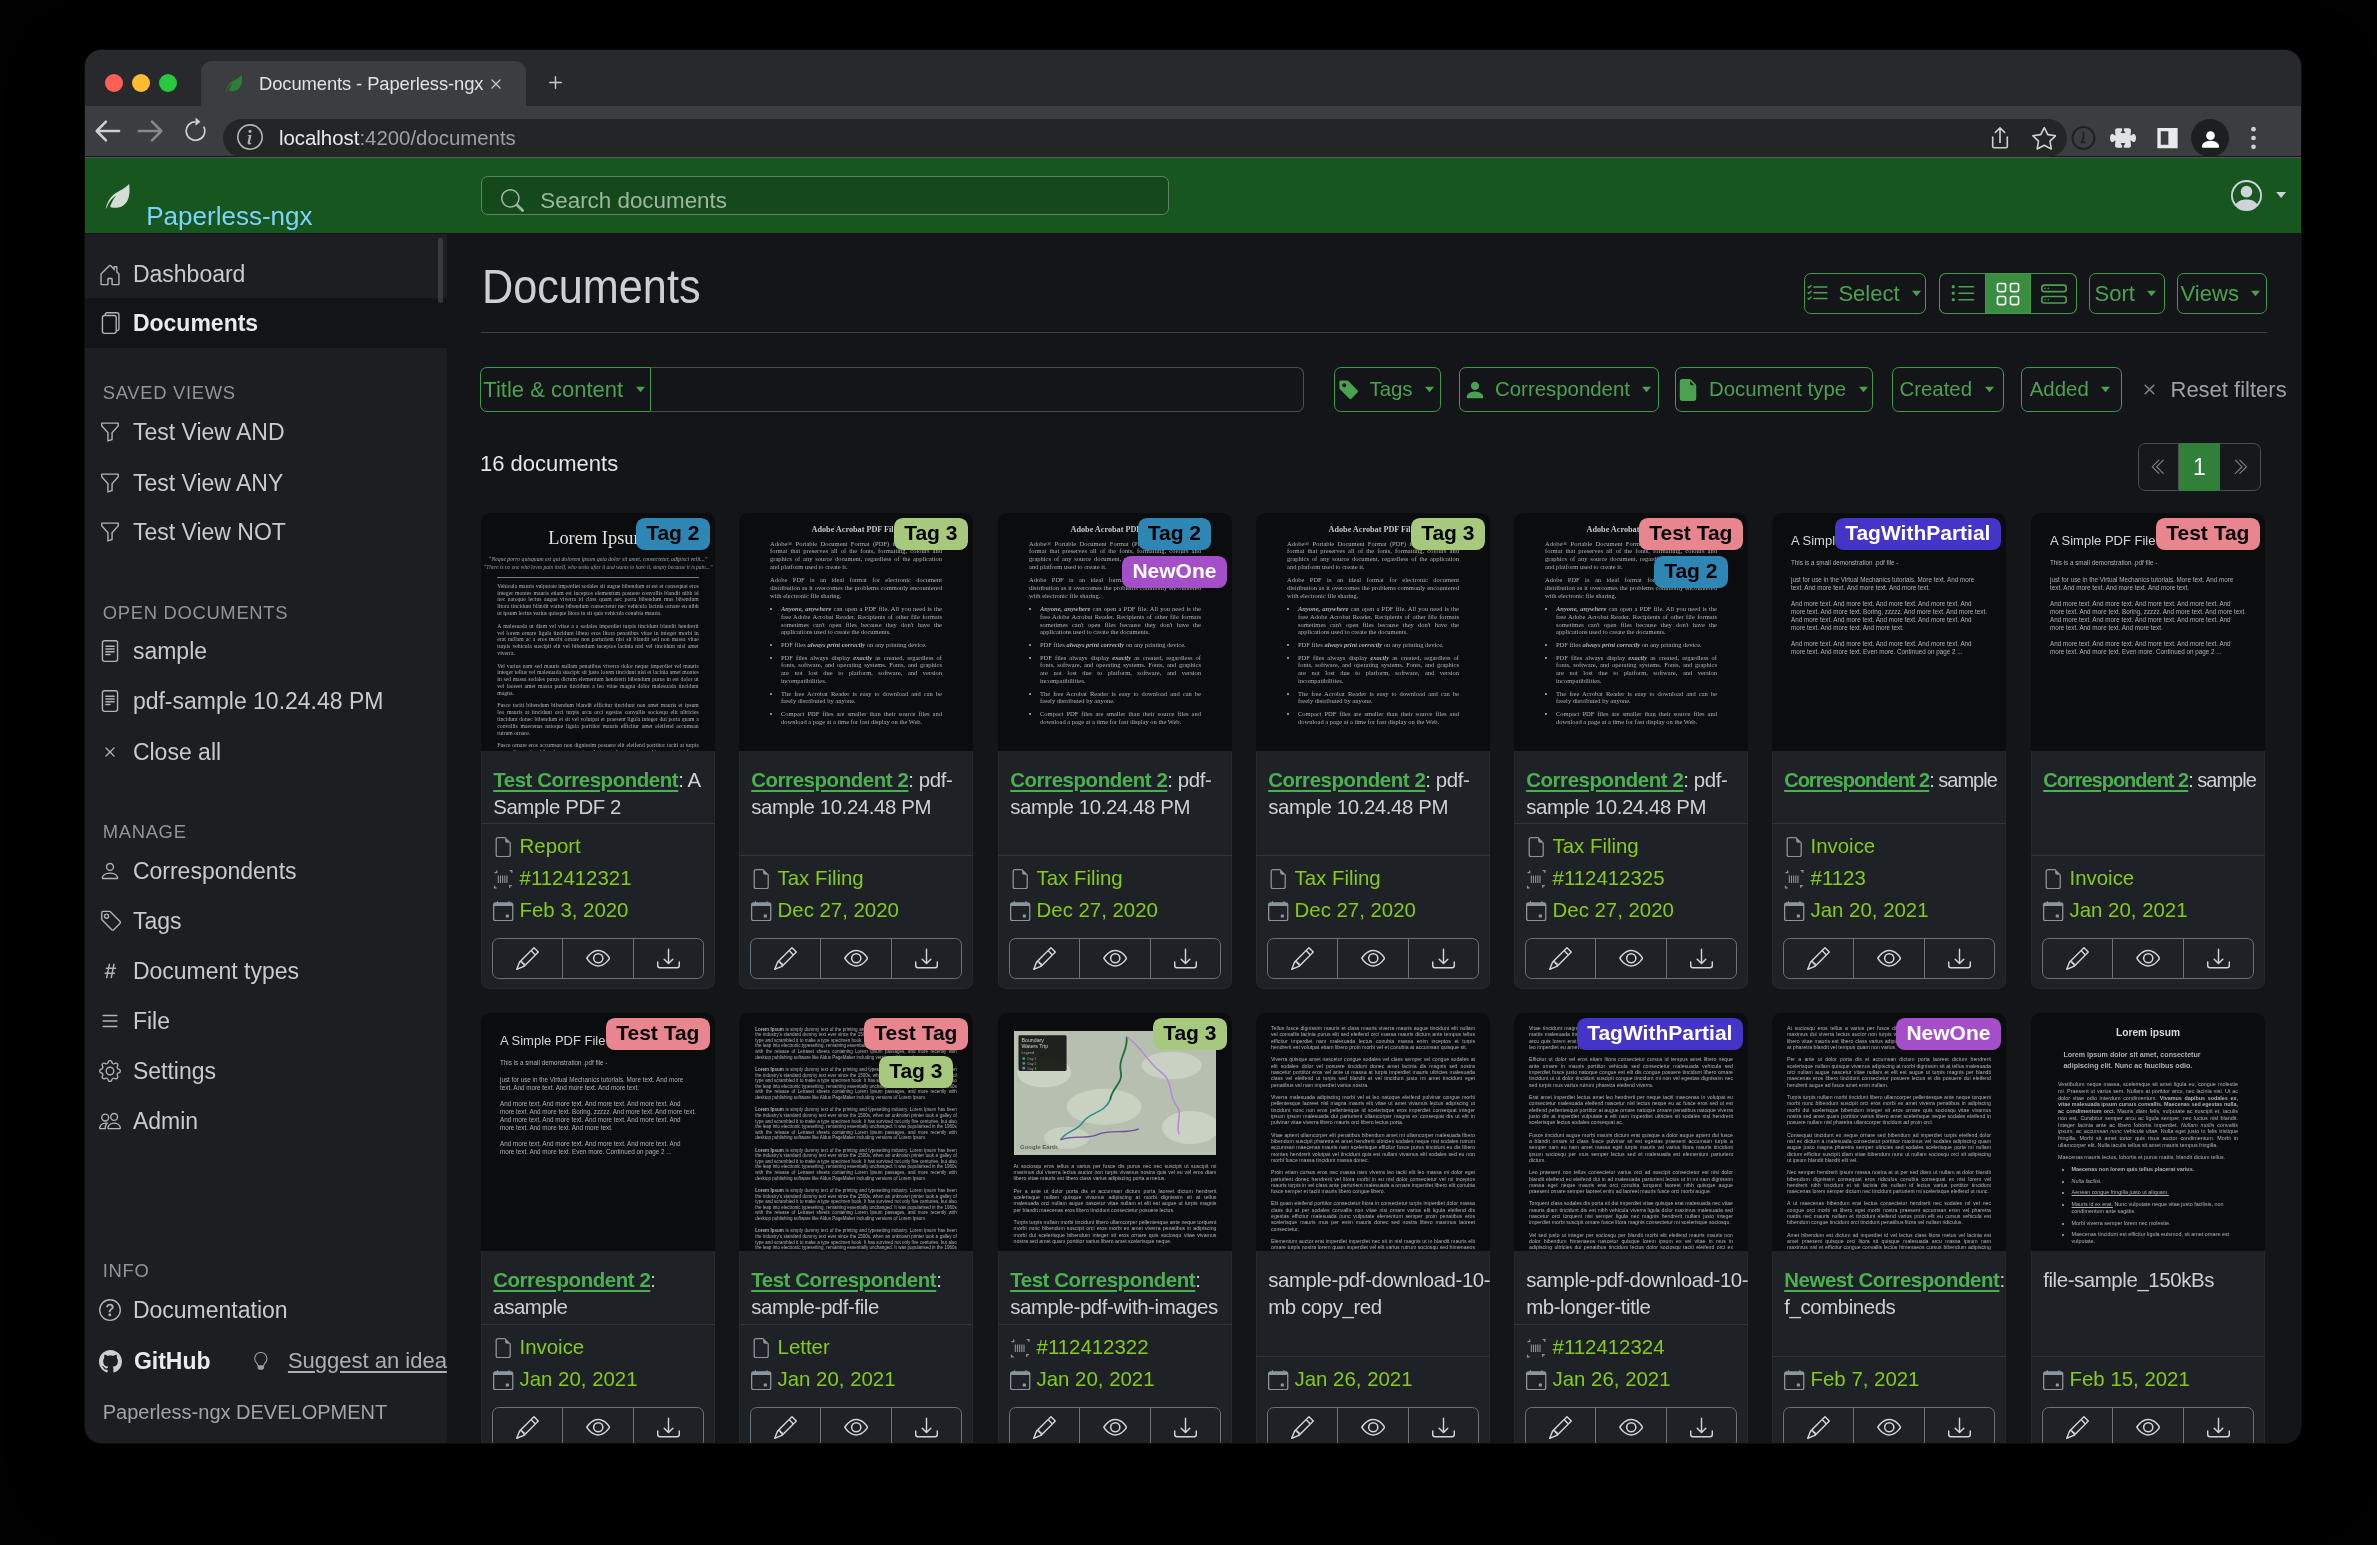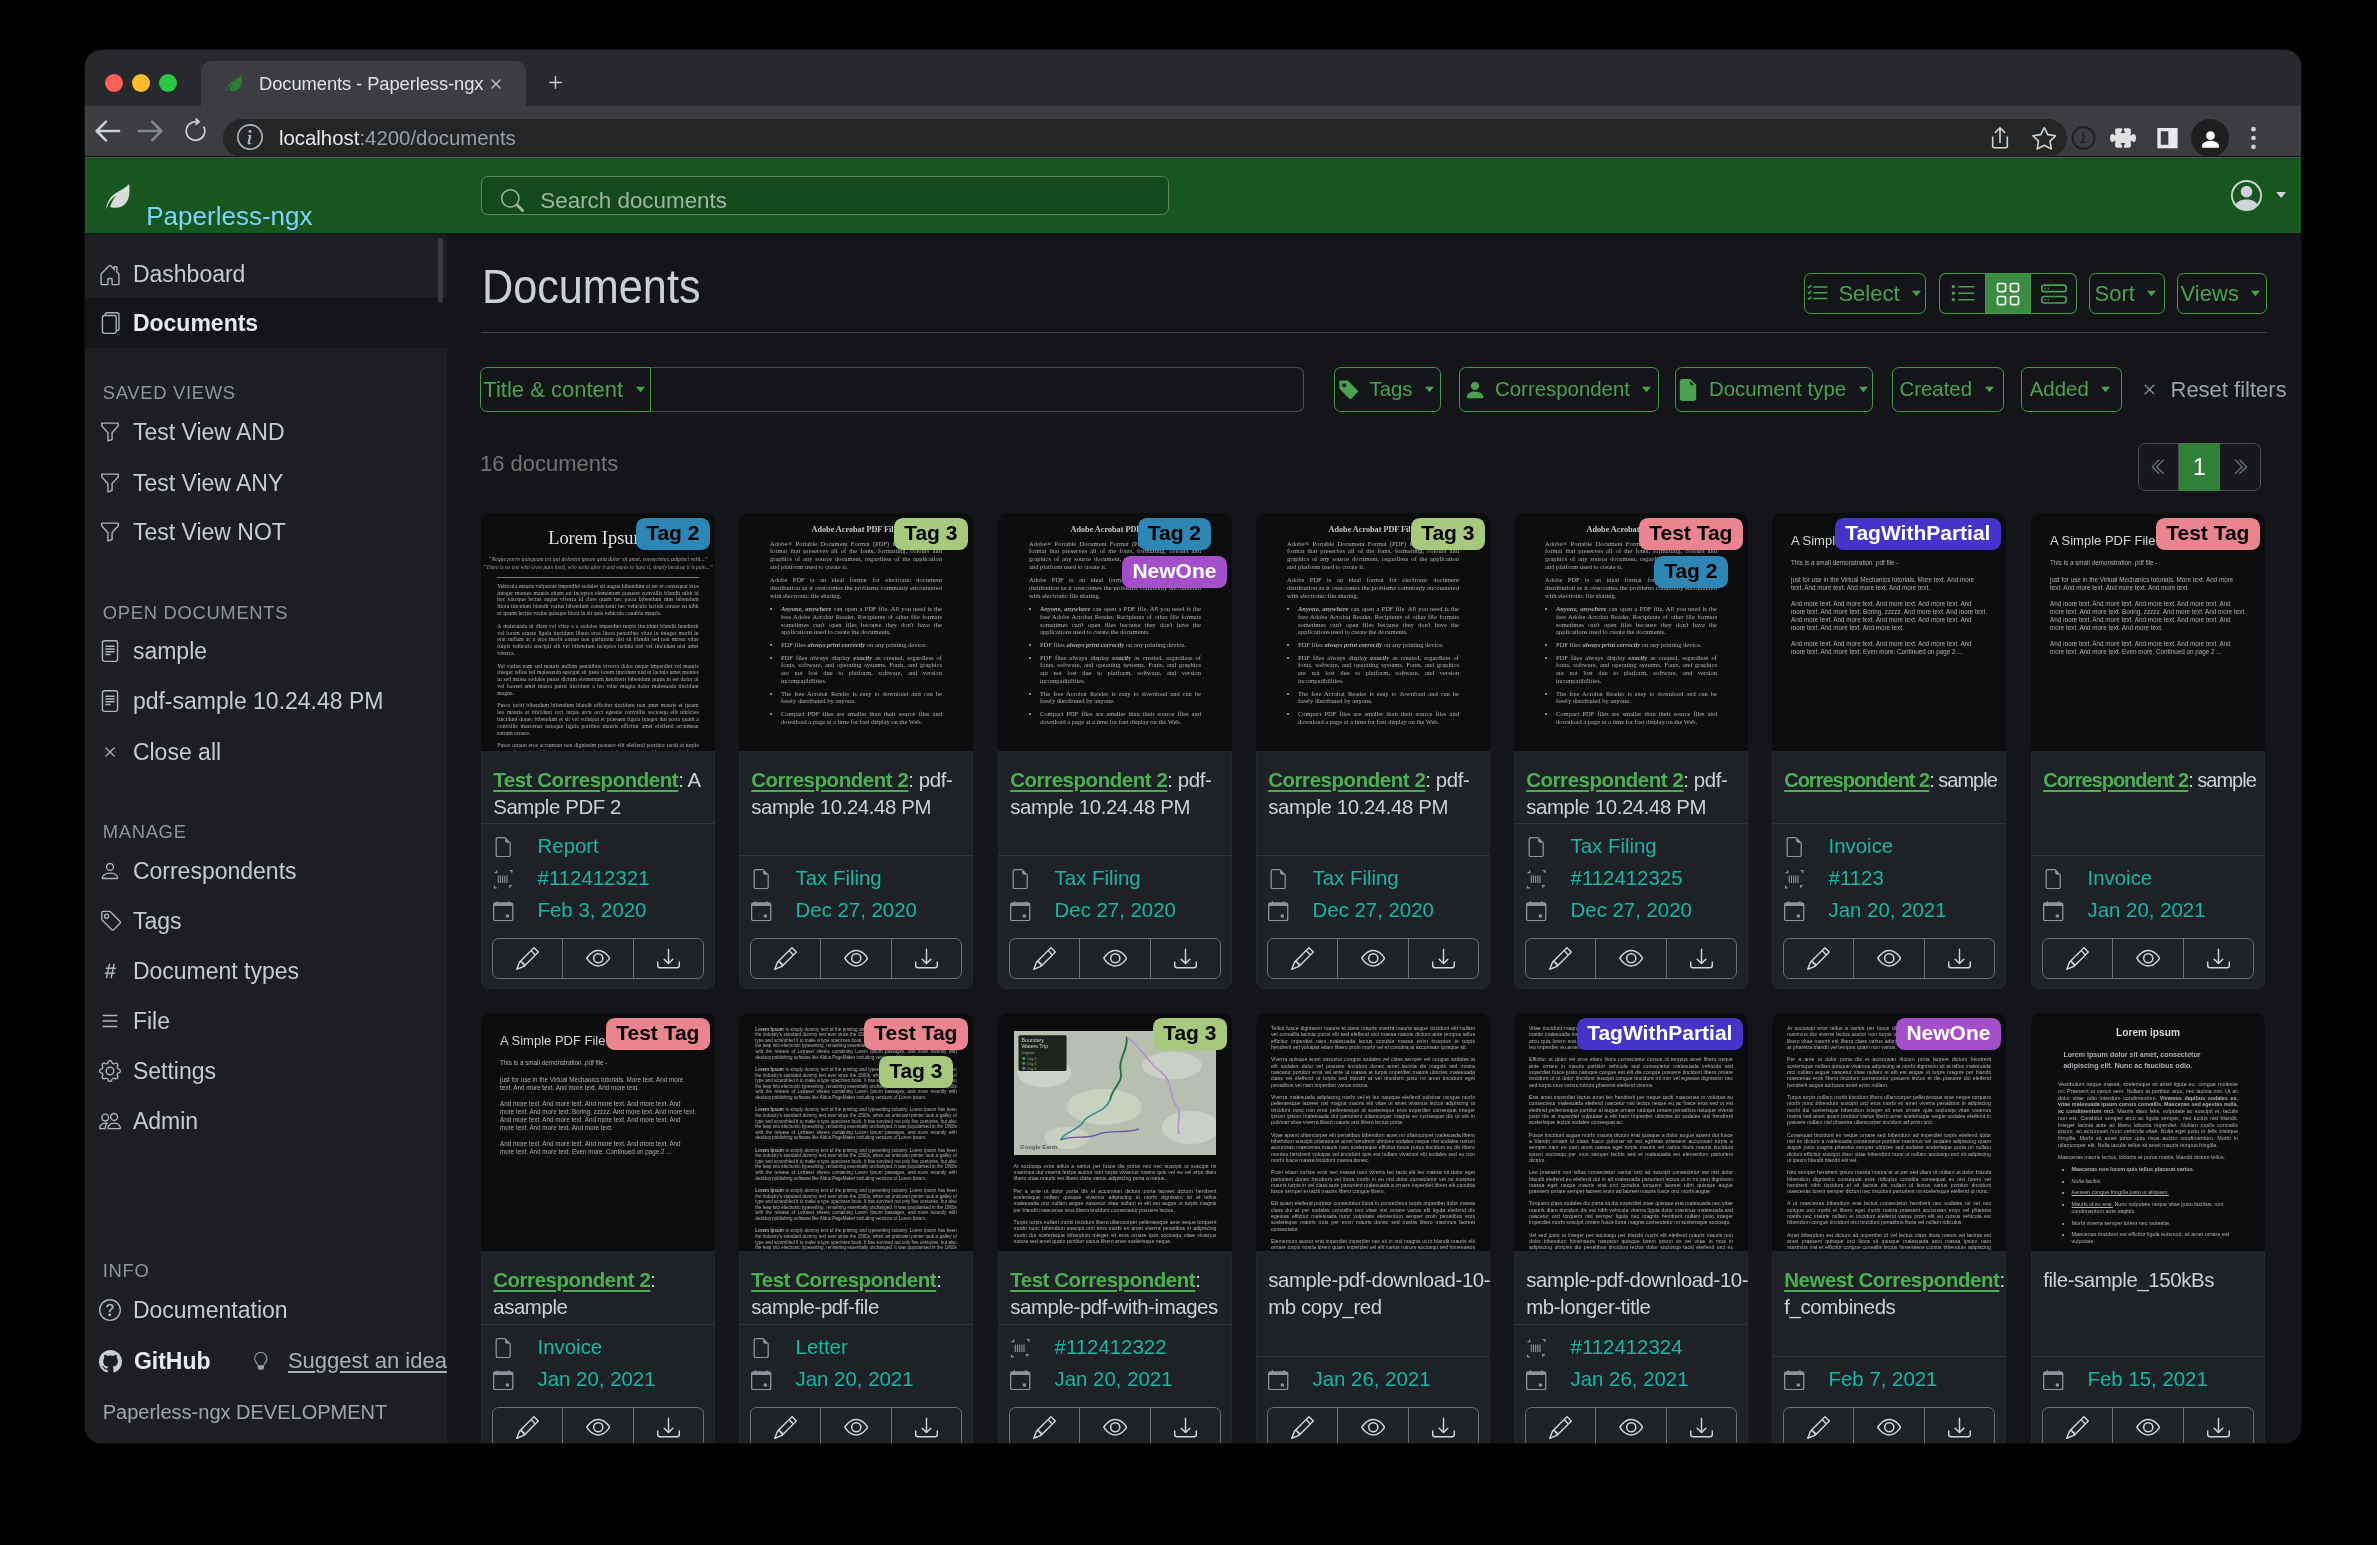--- a/index.html
+++ b/index.html
@@ -59,42 +59,42 @@
 #viewtoggle .vseg.on { background:#3a8c40; }
 
 .gbtn { position:absolute; top:133px; height:45px; border:1.4px solid #3f9b45; border-radius:6.8px; color:#4aa250;
   display:flex; align-items:center; justify-content:center; font-size:20.4px; white-space:nowrap; }
 .gbtn .crt { margin-left:9.5px; display:flex; }
 #fgroup { position:absolute; left:33px; top:133px; width:824px; height:45px; display:flex; }
 #fgroup .seg1 { width:171px; border:1.4px solid #3f9b45; border-radius:6.8px 0 0 6.8px; color:#4aa250; font-size:22px;
   display:flex; align-items:center; justify-content:center; gap:9.5px; }
 #fgroup .seg2 { flex:1; border:1.4px solid #4a4d52; border-left:none; border-radius:0 6.8px 6.8px 0; }
 #reset { position:absolute; top:133px; height:45px; display:flex; align-items:center; gap:9.5px; color:#9ba1a7; font-size:22px; }
-#count { position:absolute; left:33px; top:217px; font-size:22px; color:#737373; }
+#count { position:absolute; left:33px; top:217px; font-size:22px; color:#e5e5e5; }
 #pager { position:absolute; top:209px; height:48px; display:flex; border-radius:6.8px; overflow:hidden; }
 #pager .pcell { width:41px; height:48px; display:flex; align-items:center; justify-content:center;
   border:1.4px solid #4a4d52; color:#7c858d; background:#17181b; }
 #pager .pcell.first { border-radius:6.8px 0 0 6.8px; }
 #pager .pcell.last { border-radius:0 6.8px 6.8px 0; border-left:none; }
 #pager .pcell.on { background:#30803a; border-color:#30803a; color:#fff; font-size:23px; }
 
 #grid { position:absolute; left:34px; top:279px; width:1784px; }
 .card { position:absolute; width:234px; background:#1e2125; border-radius:8.2px; overflow:hidden; box-shadow:inset 0 0 0 0.7px rgba(255,255,255,.05);
   display:flex; flex-direction:column; }
 .thumbwrap { position:relative; width:234px; height:238px; flex:none; background:#0b0c0e; overflow:hidden; }
 .tagcol { position:absolute; top:5.4px; right:5.4px; display:flex; flex-direction:column; align-items:center; gap:6.8px; }
 .tagb { font-size:21px; font-weight:700; padding:1.4px 10.2px 3.4px; border-radius:8.8px; white-space:nowrap; line-height:26.5px; }
 .cbody { padding:16.3px 12.2px 0; }
 .ctitle { font-size:20.4px; line-height:26.5px; color:#ccd1d5; letter-spacing:-0.4px; }
 .ctitle .tln { white-space:nowrap; }
 .ctitle.tight { letter-spacing:-1px; font-size:20px; }
 .ctitle a { color:#4bb051; font-weight:700; text-decoration:underline; text-underline-offset:2.7px; }
 .cfoot { margin-top:auto; }
 .mlist { border-top:1.4px solid #32353a; padding:6.8px 12.2px 9.5px; }
-.mrow { height:32px; display:flex; align-items:center; gap:24px; font-size:20.4px; color:#14b8a6; }
+.mrow { height:32px; display:flex; align-items:center; gap:6px; font-size:20.4px; color:#84cc16; }
 .btnrow { margin:1.4px 11px 10.2px; height:41px; display:flex; border:1.4px solid #6a7179; border-radius:6.8px; overflow:hidden; }
 .abtn { flex:1; display:flex; align-items:center; justify-content:center; border-right:1.4px solid #6a7179; }
 .abtn:last-child { border-right:none; }
 
 .th { position:absolute; inset:0; color:#aeb1b3; overflow:hidden; }
 .th-serif { font-family:"Liberation Serif", serif; }
 .tp { font-size:5.7px; line-height:6.9px; text-align:justify; margin:5.4px 16.3px; }
 .ls-title { font-size:18.4px; text-align:center; margin-top:15px; color:#e2e2e2; }
 .ls-sub { font-size:5.7px; font-style:italic; text-align:center; margin-top:6.8px; color:#a6a8aa; }
 .ls-sub2 { font-size:5.4px; font-style:italic; text-align:center; margin-top:2px; color:#9d9fa1; }

